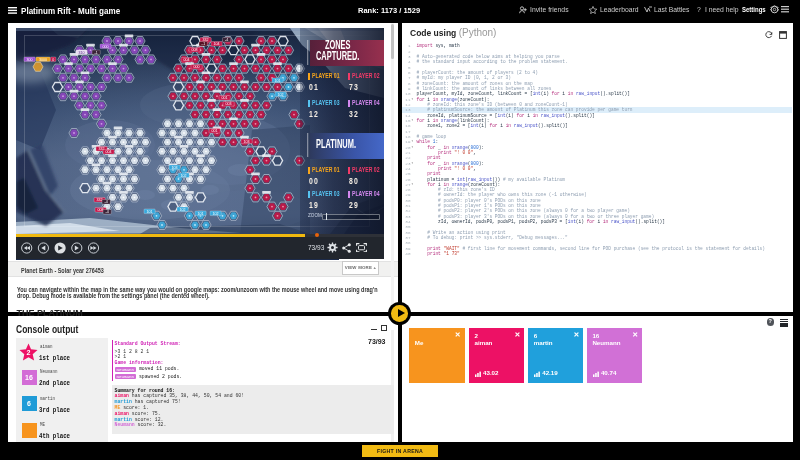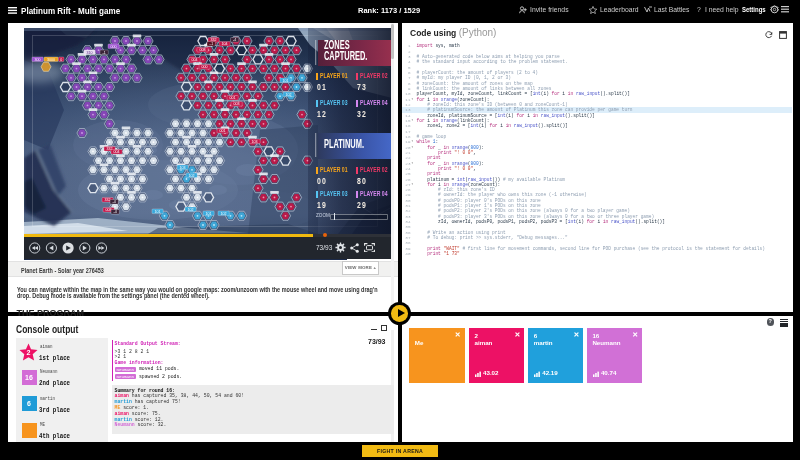--- a/index.html
+++ b/index.html
@@ -7,21 +7,21 @@
 
 
 #topbar { left:0; top:0; width:800px; height:20px; background:#000; }
 #topbar .title { position:absolute; left:21px; top:4.5px; font-size:9.5px; font-weight:bold; color:#fff; transform:scaleX(0.85); transform-origin:0 0; }
 #topbar .rank { position:absolute; left:358px; top:5.5px; font-size:7.5px; font-weight:bold; color:#fff; }
 #topbar .mi { position:absolute; top:5.5px; font-size:6.8px; color:#ccc; }
 #topbar .set { position:absolute; top:5px; font-size:7.5px; font-weight:bold; color:#fff; transform:scaleX(0.8); transform-origin:0 0; }
 
 
 #leftpanel { left:8px; top:22.5px; width:390px; height:289.5px; background:#fff; }
-#viewer { position:absolute; left:16px; top:5.5px; width:323px; height:231.5px; background:#1c2a49; }
+#viewer { position:absolute; left:8px; top:5.5px; width:323px; height:231.5px; background:#1c2a49;text-align:center; }
 #progress { position:absolute; left:0; top:206px; width:368px; height:2.6px; background:#2e3138; }
 #progress .done { position:absolute; left:0; top:0; width:289px; height:2.6px; background:#f0b90f; }
 #progress .dot { position:absolute; left:299px; top:-0.7px; width:4px; height:4px; border-radius:2px; background:#e8630a; }
 #ctrlbar { position:absolute; left:0; top:208.6px; width:368px; height:22.9px; background:#22262d; }
 #ctrlbar .frames { position:absolute; left:292px; top:7.5px; font-size:6.5px; color:#dfe3e8; }
 #planetbar { position:absolute; left:0px; top:238.5px; width:390px; height:16px; background:#f1f1f0; border-top:0.5px solid #e2e2e2; border-bottom:0.5px solid #e2e2e2; }
 #planetbar .t { position:absolute; left:13px; top:4.5px; font-size:7px; font-weight:bold; color:#3a3a3a; transform:scaleX(0.78); transform-origin:0 0; }
 #viewmore { position:absolute; left:334px; top:-1.5px; width:37px; height:14px; background:#fff; border:1px solid #c9c9c9; font-size:4.4px; font-weight:bold; color:#666; text-align:center; line-height:12.5px; letter-spacing:0.2px; }
 #stmt { position:absolute; left:8.5px; top:264px; width:428px; font-size:6.3px; font-weight:bold; color:#333; line-height:6.6px; transform:scaleX(0.872); transform-origin:0 0; }
 #theprog { position:absolute; left:8.5px; top:285.5px; font-size:9px; font-weight:bold; color:#222; }
@@ -1193,21 +1193,21 @@
           <rect x="2.5" y="2.6" width="6" height="4.2" rx="1" fill="none" stroke="#e8eaec" stroke-width="1"></rect>
         </svg>
     </div>
     <div style="position:absolute;left:0;top:231.5px;width:368px;height:0.5px;"></div>
   </div>
   <div id="planetbar">
       <div class="t">Planet Earth - Solar year 276453</div>
       <div id="viewmore">VIEW MORE +</div>
     </div>
   <div id="stmt">You can navigate within the map in the same way you would on google maps: zoom/unzoom with the mouse wheel and move using drag'n<br>drop. Debug mode is available from the settings panel (the dented wheel).</div>
-  <div id="theprog">THE PROGRAM</div>
+  <div id="theprog">THE PLATINUM</div>
   <div id="lscroll">
       <div class="th"></div>
     </div>
 </div>
 
 <div class="abs" id="editor">
   <div class="hdr"><b>Code using</b> <span>(Python)</span></div>
   <svg style="position:absolute;left:363px;top:8.5px" width="8" height="8" viewBox="0 0 8 8">
       <path d="M6.8 3.2 A3 3 0 1 0 6.6 4.8" fill="none" stroke="#333" stroke-width="0.9"></path>
       <path d="M6.8 1.2 V3.4 H4.6" fill="none" stroke="#333" stroke-width="0.9"></path>

